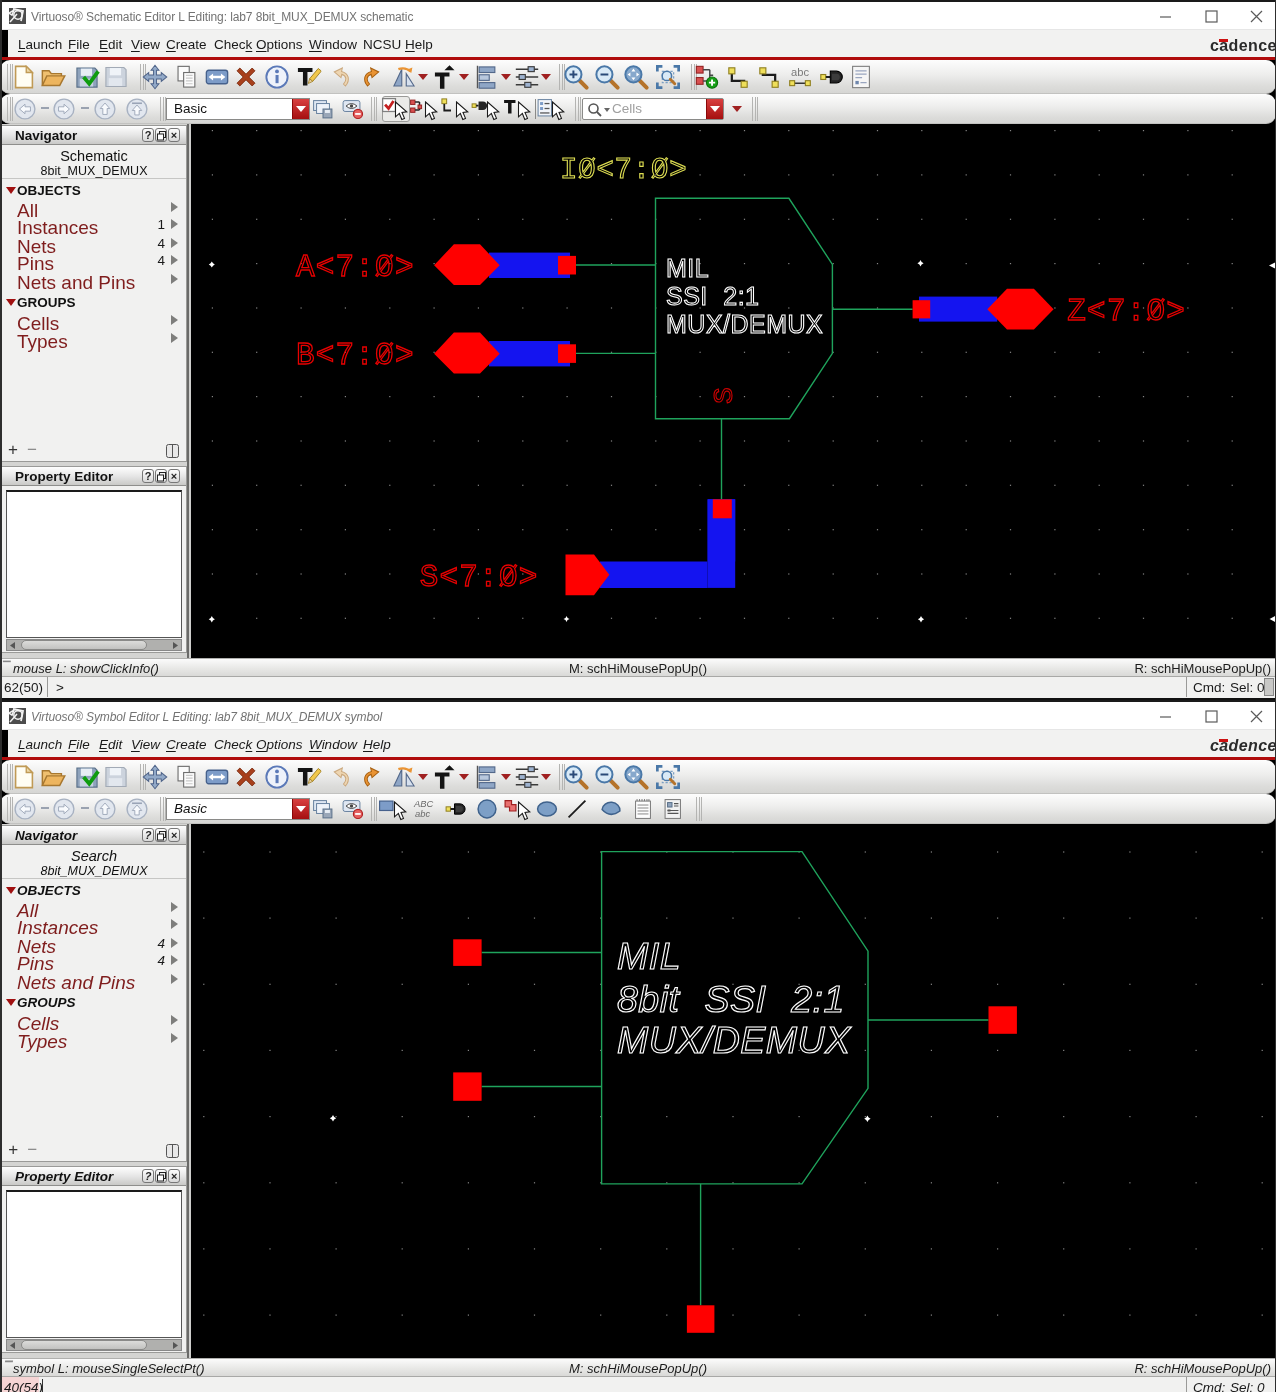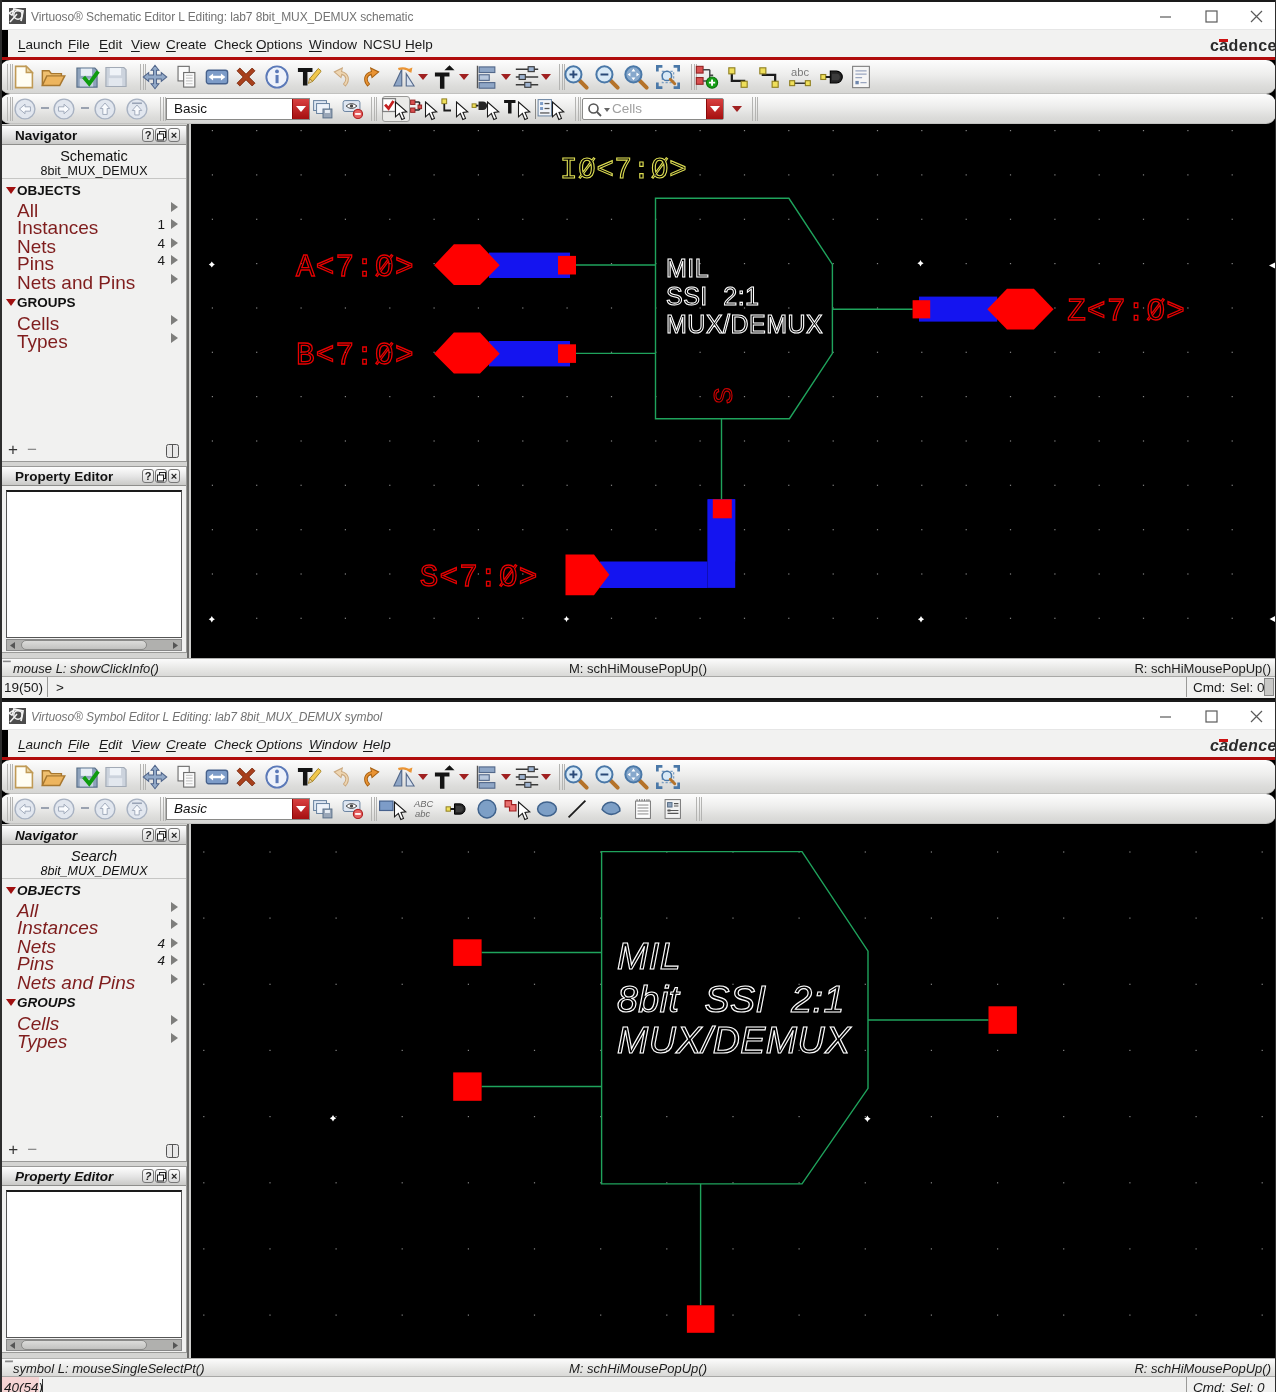--- a/index.html
+++ b/index.html
@@ -938,21 +938,21 @@
     </svg>
   </div>
 
   <div class="statusbar" style="top:658px;">
     <span class="abs" style="left:3px;top:2px;color:#888;font-size:10px;">▔</span>
     <span class="abs" style="left:13px;top:2px;font-style:italic;">mouse L: showClickInfo()</span>
     <span class="abs" style="left:0;top:2px;width:1276px;text-align:center;">M: schHiMousePopUp()</span>
     <span class="abs" style="right:5px;top:2px;">R: schHiMousePopUp()</span>
   </div>
   <div class="cmdrow" style="top:677px;height:23px;border-bottom:2px solid #111;">
-    <span class="abs" style="left:4px;top:3px;">19(50)</span>
+    <span class="abs" style="left:4px;top:3px;">62(50)</span>
     <span class="sep" style="left:47px;top:0;height:20px;"></span>
     <span class="abs" style="left:56px;top:3px;">&gt;</span>
     <span class="sep" style="left:1186px;top:0;height:20px;"></span>
     <span class="abs" style="left:1193px;top:3px;">Cmd:</span>
     <span class="abs" style="left:1230px;top:3px;">Sel: 0</span>
     <span class="abs" style="left:1264px;top:1px;width:10px;height:18px;background:#c8c8c6;border:1px solid #888;"></span>
   </div>
 </div>
 
 <div class="win" style="top:700px;height:692px;font-style:italic;">

